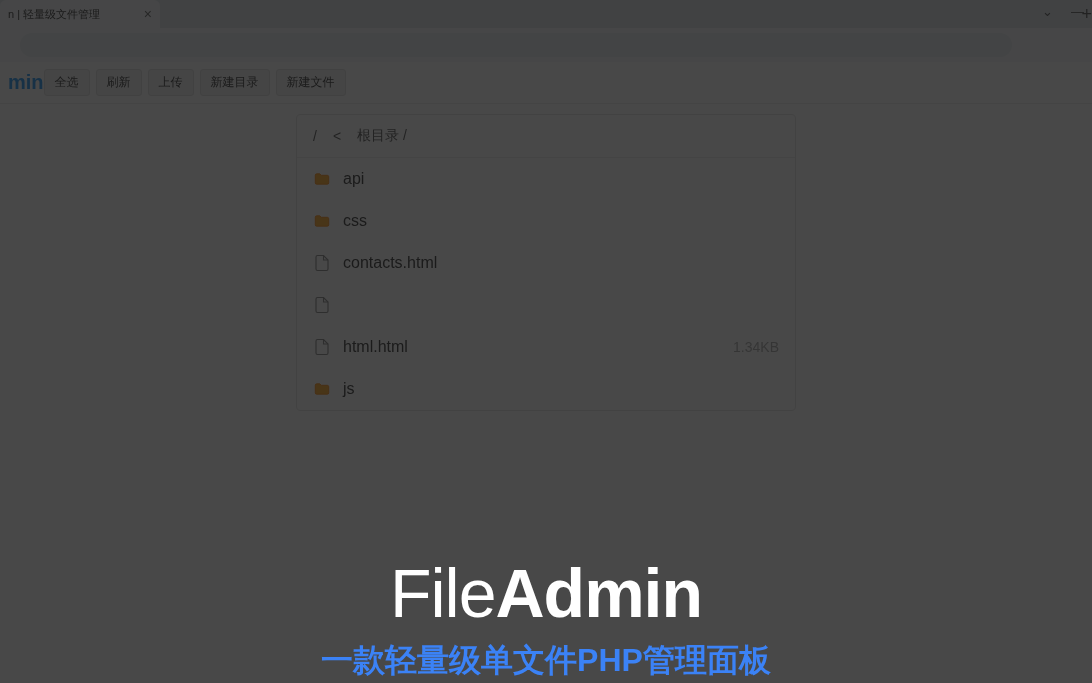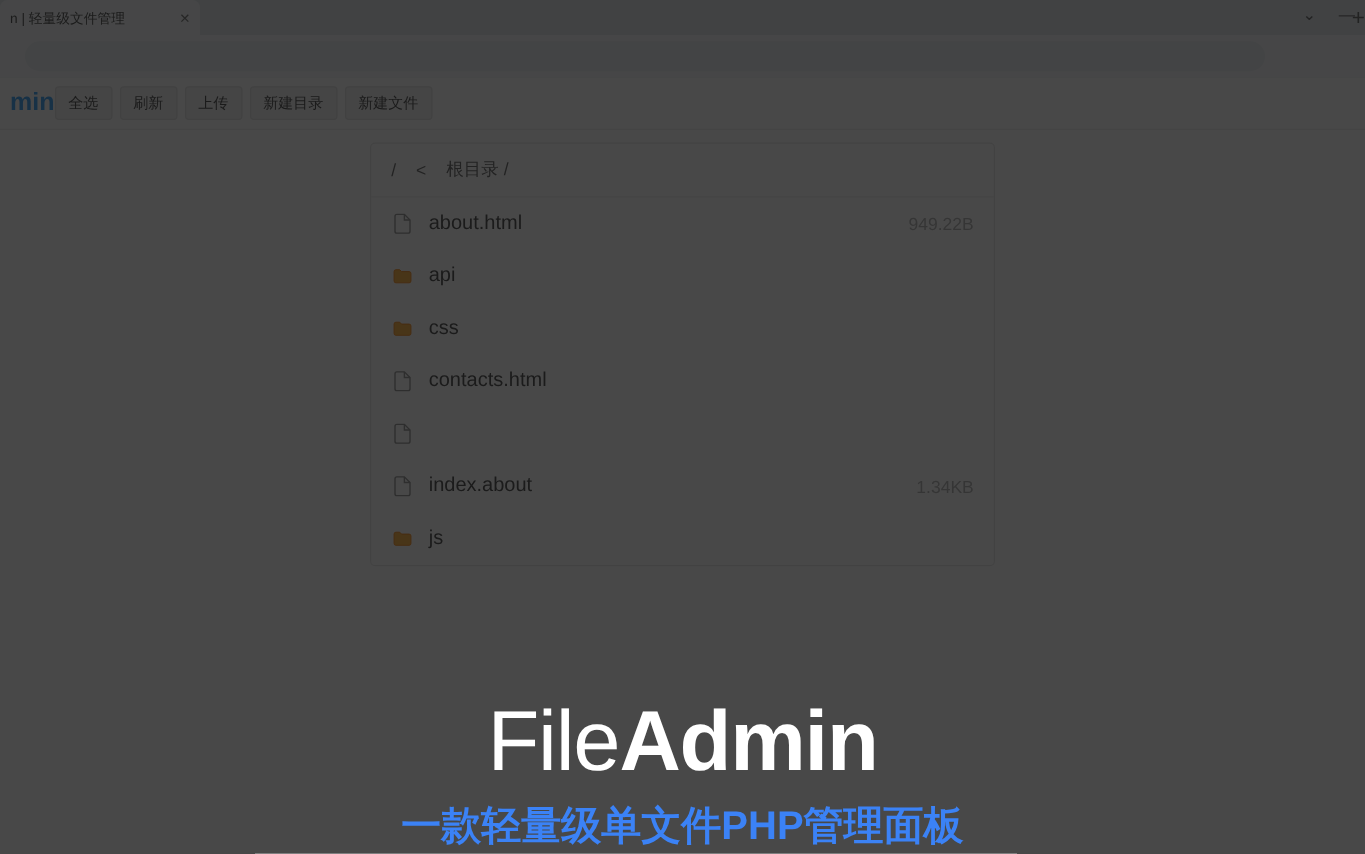--- a/index.html
+++ b/index.html
@@ -204,74 +204,64 @@
 
 <div class="file-panel">
   <div class="breadcrumb">
     <span class="breadcrumb-item">/</span>
     <span class="breadcrumb-item">&lt;</span>
     <span class="breadcrumb-item">根目录 /</span>
   </div>
   <div class="file-list" id="file-list">
       <div class="file-row">
         <span class="file-icon">
+          <svg viewBox="0 0 24 24" fill="#ffa726" stroke="#f57c00" stroke-width="1">
+            <path d="M3 7a2 2 0 0 1 2-2h4l2 2h8a2 2 0 0 1 2 2v8a2 2 0 0 1-2 2H5a2 2 0 0 1-2-2V7z"></path>
+          </svg>
+        </span>
+        <span class="file-name">api</span>
+        <span class="file-size"></span>
+      </div>
+      <div class="file-row">
+        <span class="file-icon">
+          <svg viewBox="0 0 24 24" fill="#ffa726" stroke="#f57c00" stroke-width="1">
+            <path d="M3 7a2 2 0 0 1 2-2h4l2 2h8a2 2 0 0 1 2 2v8a2 2 0 0 1-2 2H5a2 2 0 0 1-2-2V7z"></path>
+          </svg>
+        </span>
+        <span class="file-name">css</span>
+        <span class="file-size"></span>
+      </div>
+      <div class="file-row">
+        <span class="file-icon">
           <svg viewBox="0 0 24 24" fill="none" stroke="#888" stroke-width="1.5">
             <path d="M14 2H6a2 2 0 0 0-2 2v16a2 2 0 0 0 2 2h12a2 2 0 0 0 2-2V8z"></path>
             <polyline points="14 2 14 8 20 8"></polyline>
           </svg>
         </span>
-        <span class="file-name">about.html</span>
-        <span class="file-size">949.22B</span>
-      </div>
-      <div class="file-row">
-        <span class="file-icon">
-          <svg viewBox="0 0 24 24" fill="#ffa726" stroke="#f57c00" stroke-width="1">
-            <path d="M3 7a2 2 0 0 1 2-2h4l2 2h8a2 2 0 0 1 2 2v8a2 2 0 0 1-2 2H5a2 2 0 0 1-2-2V7z"></path>
-          </svg>
-        </span>
-        <span class="file-name">api</span>
-        <span class="file-size"></span>
-      </div>
-      <div class="file-row">
-        <span class="file-icon">
-          <svg viewBox="0 0 24 24" fill="#ffa726" stroke="#f57c00" stroke-width="1">
-            <path d="M3 7a2 2 0 0 1 2-2h4l2 2h8a2 2 0 0 1 2 2v8a2 2 0 0 1-2 2H5a2 2 0 0 1-2-2V7z"></path>
-          </svg>
-        </span>
-        <span class="file-name">css</span>
+        <span class="file-name">contacts.html</span>
         <span class="file-size"></span>
       </div>
       <div class="file-row">
         <span class="file-icon">
           <svg viewBox="0 0 24 24" fill="none" stroke="#888" stroke-width="1.5">
             <path d="M14 2H6a2 2 0 0 0-2 2v16a2 2 0 0 0 2 2h12a2 2 0 0 0 2-2V8z"></path>
             <polyline points="14 2 14 8 20 8"></polyline>
           </svg>
         </span>
-        <span class="file-name">contacts.html</span>
+        <span class="file-name"></span>
         <span class="file-size"></span>
       </div>
       <div class="file-row">
         <span class="file-icon">
           <svg viewBox="0 0 24 24" fill="none" stroke="#888" stroke-width="1.5">
             <path d="M14 2H6a2 2 0 0 0-2 2v16a2 2 0 0 0 2 2h12a2 2 0 0 0 2-2V8z"></path>
             <polyline points="14 2 14 8 20 8"></polyline>
           </svg>
         </span>
-        <span class="file-name"></span>
-        <span class="file-size"></span>
-      </div>
-      <div class="file-row">
-        <span class="file-icon">
-          <svg viewBox="0 0 24 24" fill="none" stroke="#888" stroke-width="1.5">
-            <path d="M14 2H6a2 2 0 0 0-2 2v16a2 2 0 0 0 2 2h12a2 2 0 0 0 2-2V8z"></path>
-            <polyline points="14 2 14 8 20 8"></polyline>
-          </svg>
-        </span>
-        <span class="file-name">index.about</span>
+        <span class="file-name">html.html</span>
         <span class="file-size">1.34KB</span>
       </div>
       <div class="file-row">
         <span class="file-icon">
           <svg viewBox="0 0 24 24" fill="#ffa726" stroke="#f57c00" stroke-width="1">
             <path d="M3 7a2 2 0 0 1 2-2h4l2 2h8a2 2 0 0 1 2 2v8a2 2 0 0 1-2 2H5a2 2 0 0 1-2-2V7z"></path>
           </svg>
         </span>
         <span class="file-name">js</span>
         <span class="file-size"></span>

